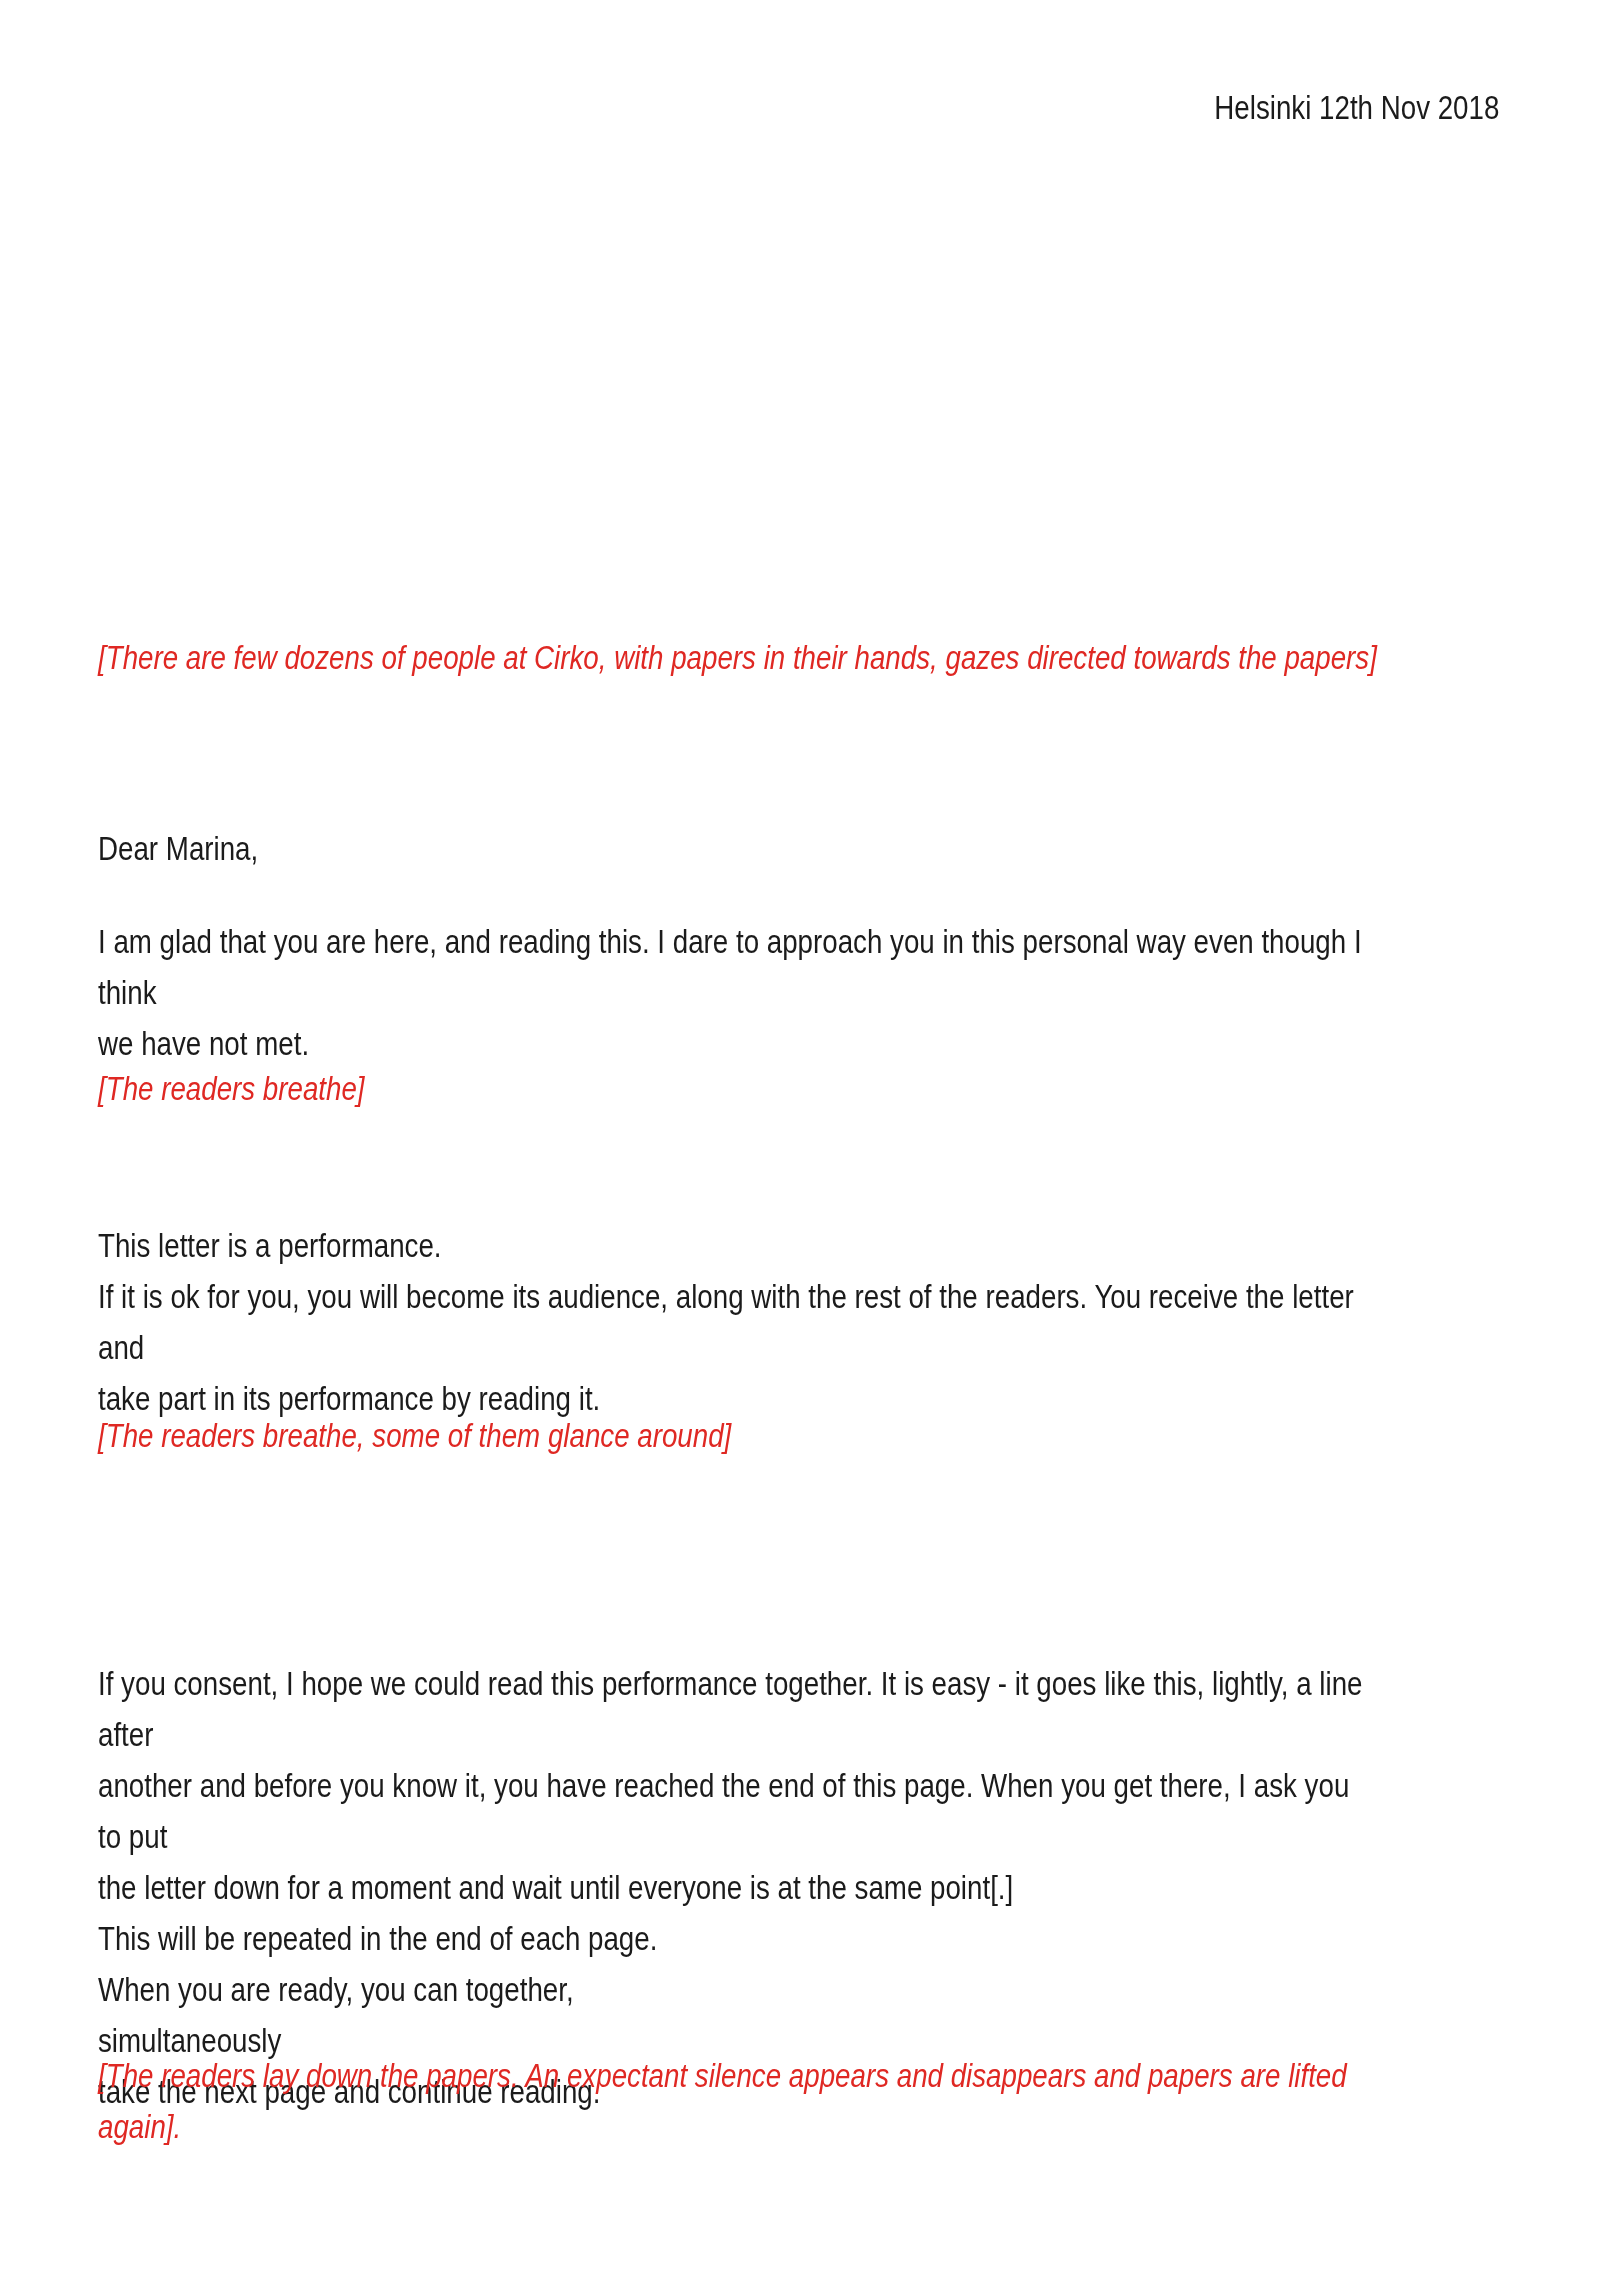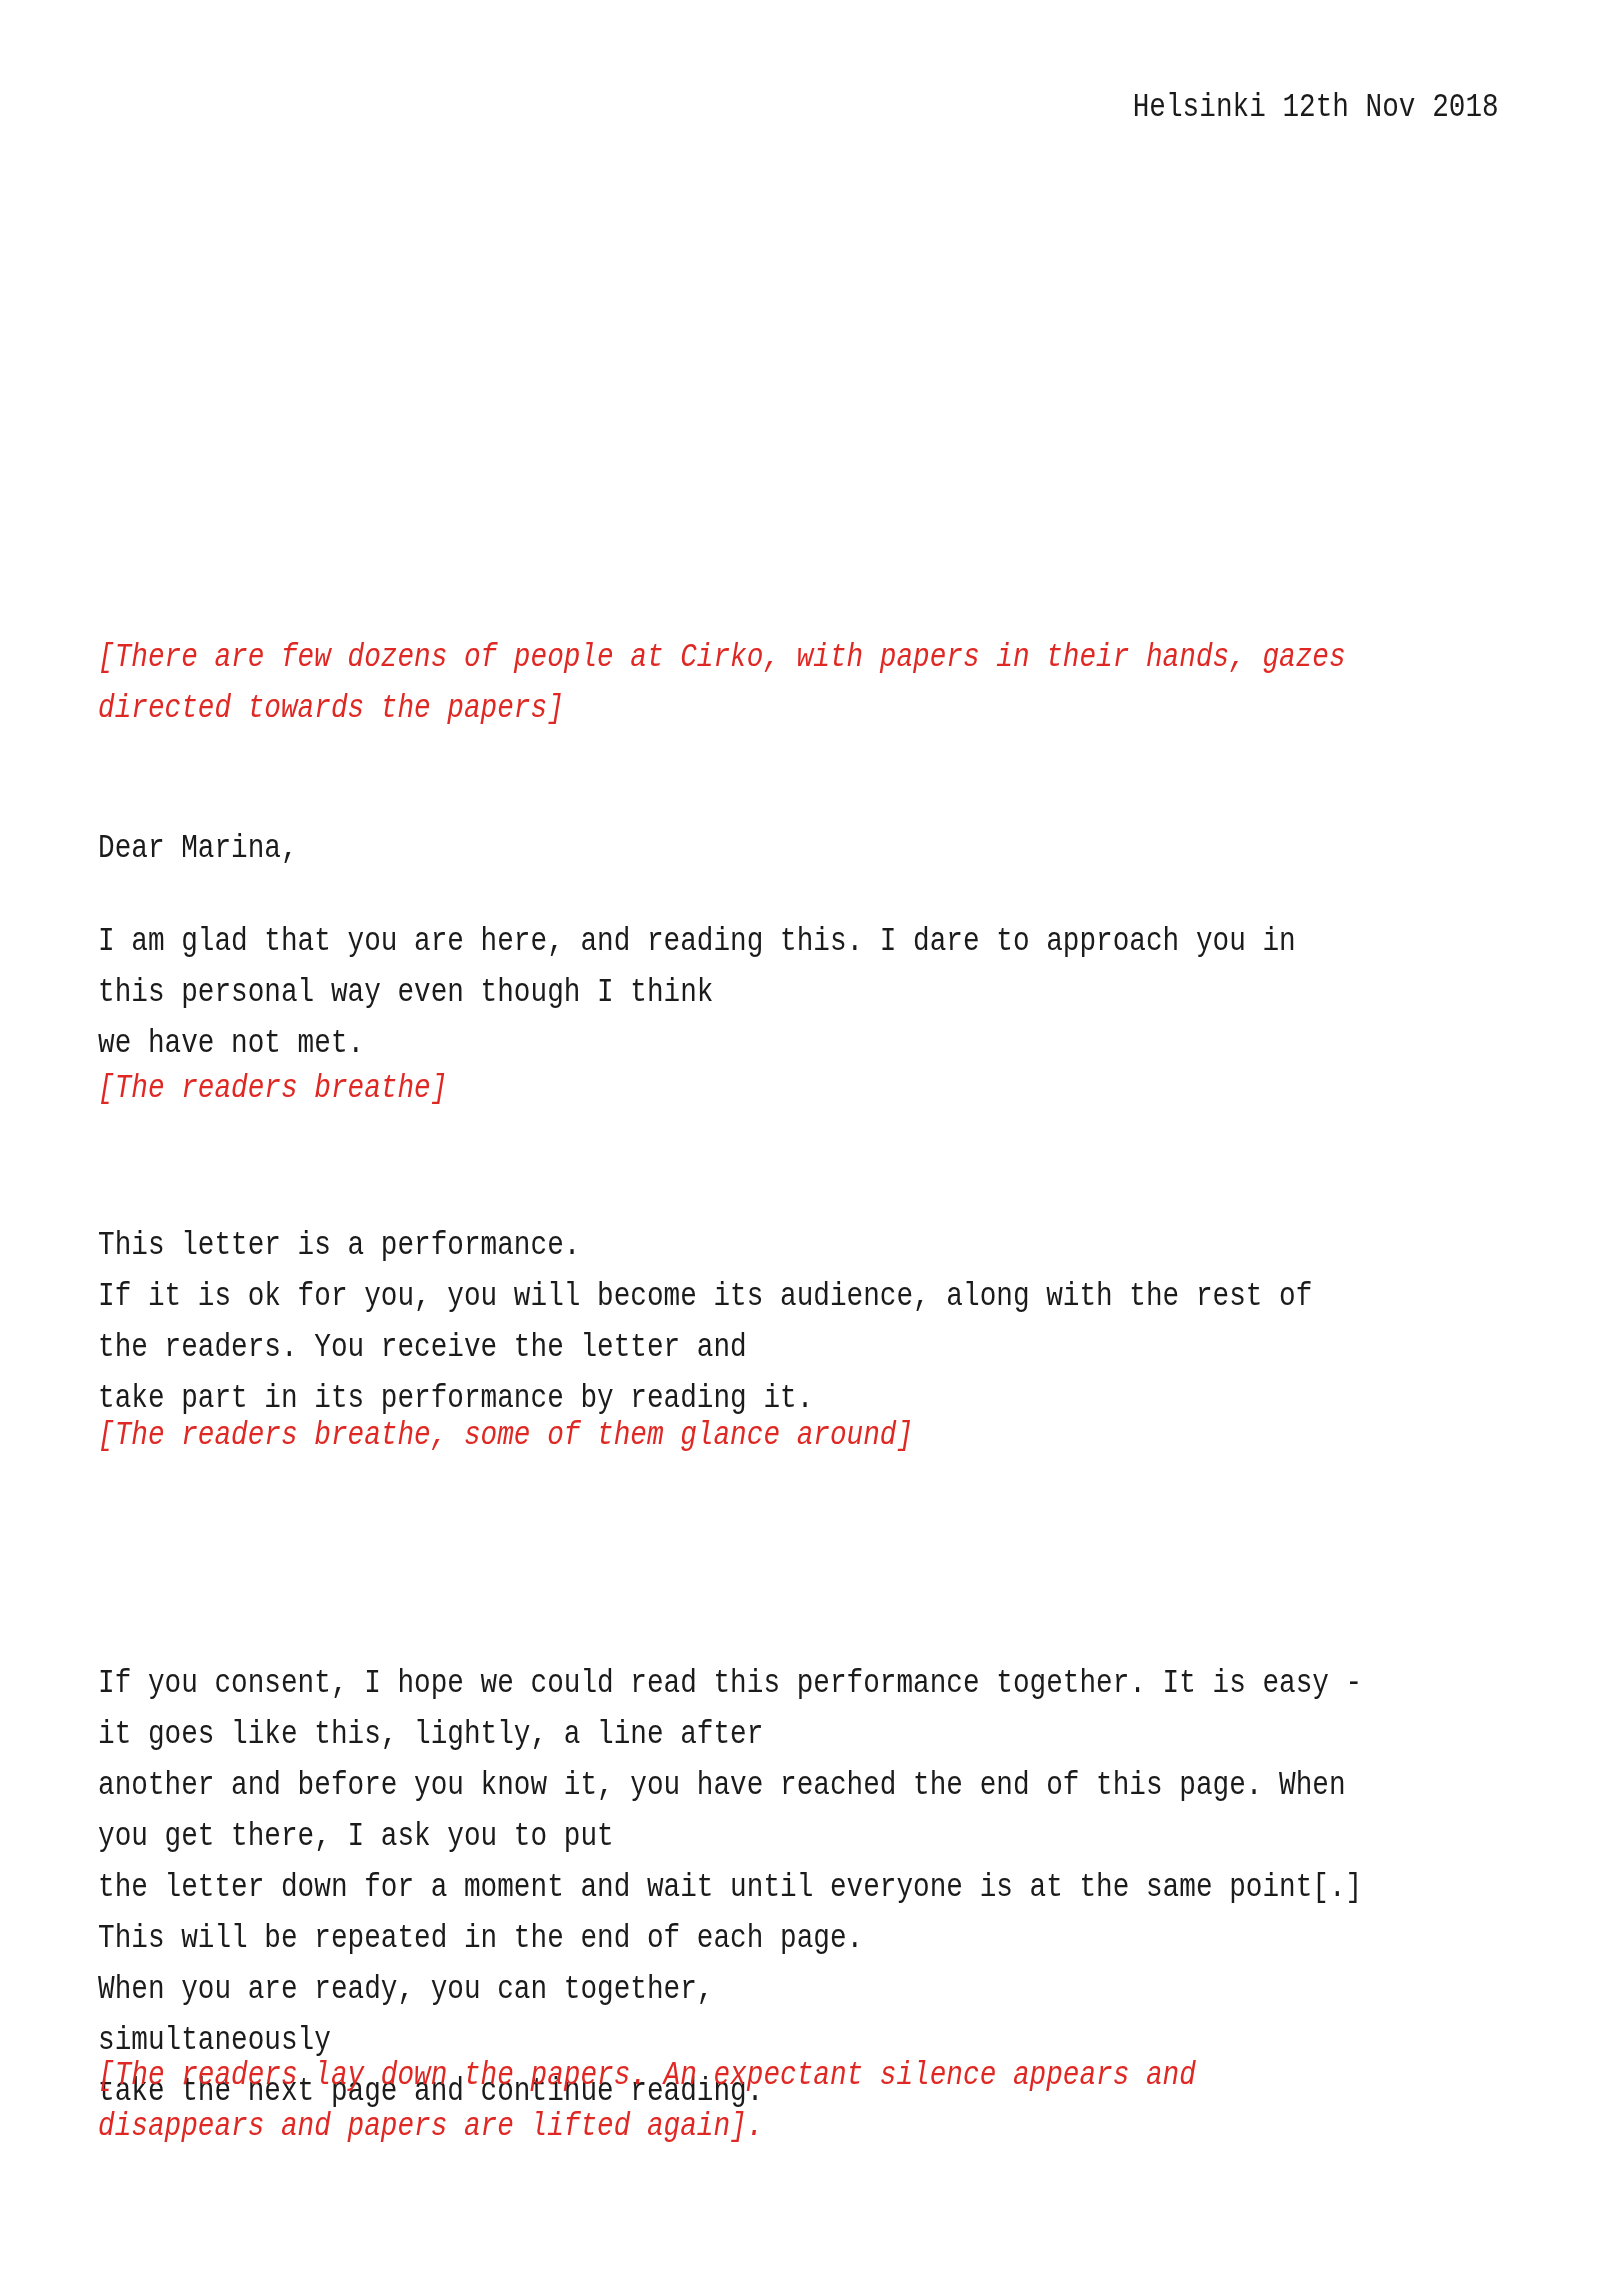--- a/index.html
+++ b/index.html
@@ -6,21 +6,21 @@
     margin: 0;
     padding: 0;
     background: #ffffff;
   }
   .page {
     position: relative;
     width: 1621px;
     height: 2293px;
     background: var(--paper, #ffffff);
     overflow: hidden;
-    font-family: Liberation Mono, monospace;
+    font-family: Liberation Sans, sans-serif;
   }
   .txt {
     position: absolute;
     left: 98px;
     font-size: 33px;
     line-height: 51px;
     color: var(--ink, #1b1b1b);
     white-space: pre-line;
     transform: scaleX(0.84);
     transform-origin: 0 0;

